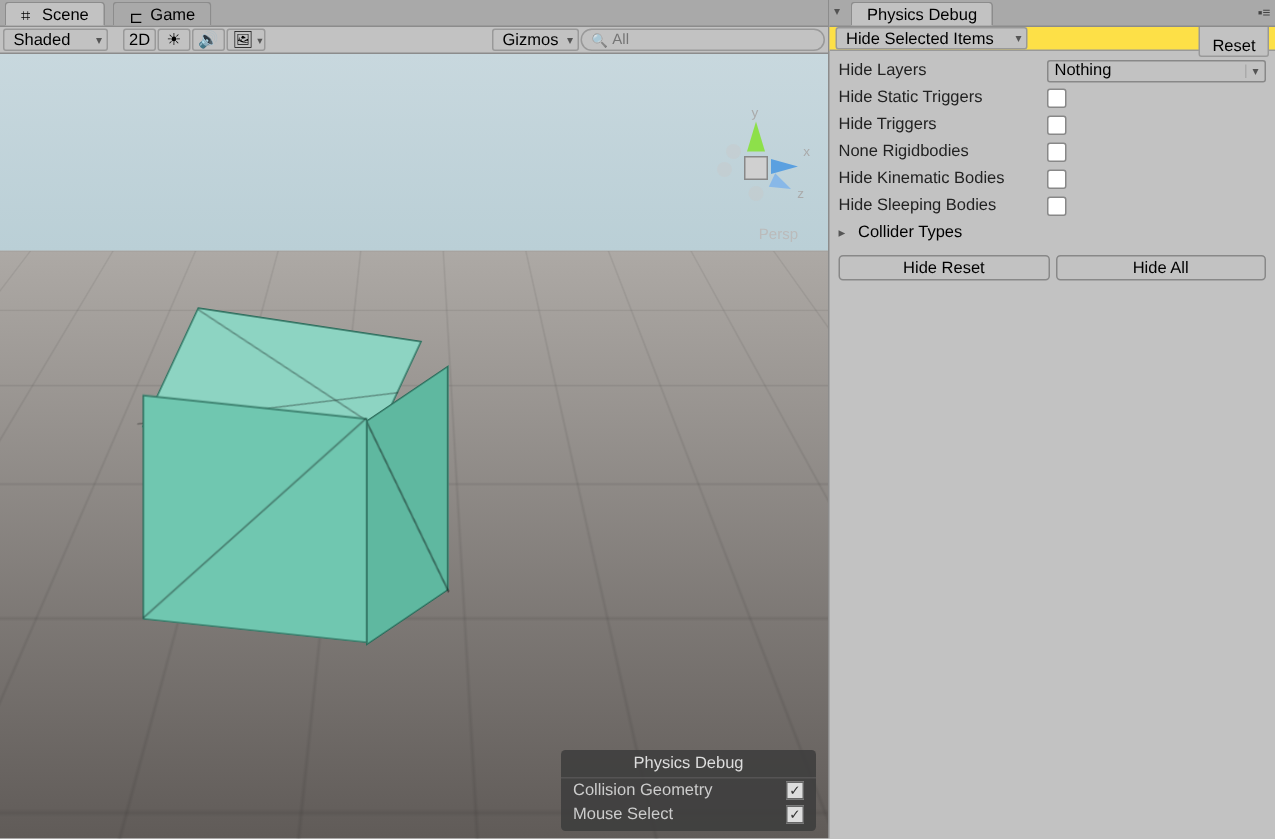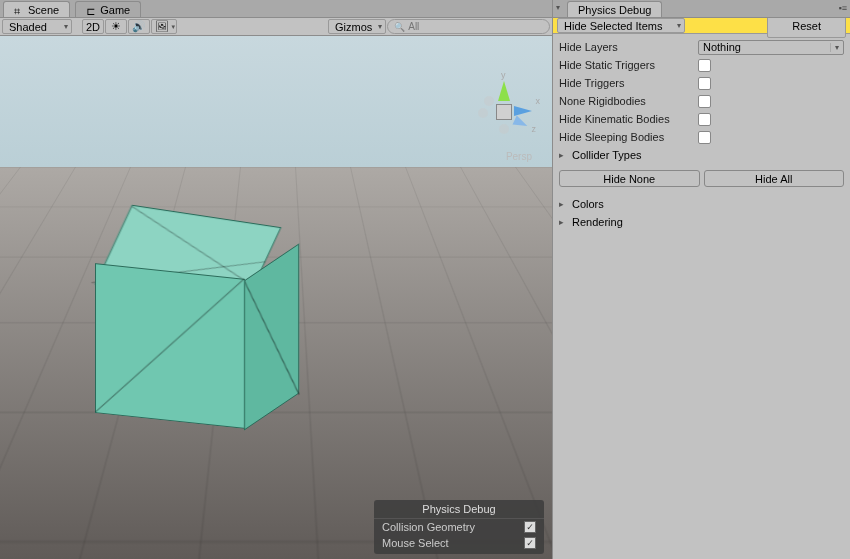--- a/index.html
+++ b/index.html
@@ -51,21 +51,21 @@
 .persp-label { position: absolute; right: 20px; top: 115px; font-size: 10px; color: #bbb; }
 
 .overlay-panel { position: absolute; right: 8px; bottom: 5px; width: 170px; background: rgba(60,60,60,0.85); border-radius: 3px; color: #ccc; font-size: 10px; padding-bottom: 3px; }
 .overlay-header { text-align: center; padding: 3px; border-bottom: 1px solid rgba(255,255,255,0.1); color: #ddd; }
 .overlay-row { display: flex; justify-content: space-between; align-items: center; padding: 2px 8px; }
 .overlay-check { width: 12px; height: 12px; background: #ddd; border: 1px solid #666; display: flex; align-items: center; justify-content: center; font-size: 9px; color: #333; }
 
 .right-header { display: flex; height: 16px; background: #fde047; border-bottom: 1px solid #999; align-items: center; padding: 0 4px; gap: 2px; }
 .right-header .tb-dropdown { flex: 0 0 auto; width: 128px; }
 .right-header-spacer { flex: 1; }
-.reset-btn { background: #c2c2c2; border: 1px solid #999; border-radius: 2px; padding: 0 24px; height: 25px; font-size: 10px; cursor: pointer; display:flex; align-items:center; }
+.reset-btn { background: #c2c2c2; border: 1px solid #999; border-radius: 2px; padding: 0 8px; height: 25px; font-size: 10px; cursor: pointer; display:flex; align-items:flex-end; }
 
 .prop-list { padding: 4px 6px; }
 .prop-row { display: flex; align-items: center; height: 18px; gap: 14px; }
 .prop-label { width: 125px; font-size: 11px; color: #222; }
 .prop-dropdown { flex: 1; background: #c2c2c2; border: 1px solid #888; border-radius: 2px; padding: 1px 4px; height: 15px; font-size: 10px; position: relative; cursor:pointer; display:flex; align-items:center; }
 .prop-dropdown::after { content: '▾'; position: absolute; right: 4px; font-size: 8px; color: #555; border-left: 1px solid #aaa; padding-left: 4px; }
 .prop-check { width: 13px; height: 13px; background: #fff; border: 1px solid #888; border-radius: 2px; cursor:pointer; }
 .foldout { display: flex; align-items: center; height: 18px; gap: 3px; cursor:pointer; }
 .foldout::before { content: '▸'; font-size: 9px; color: #555; width: 10px; }
 
@@ -200,29 +200,21 @@
         <span class="prop-label">Hide Sleeping Bodies</span>
         <span class="prop-check"></span>
       </div>
       <div class="foldout">
         <span>Collider Types</span>
       </div>
     </div>
 
     <div class="btn-row">
       <div class="wide-btn">
-        <span>Hide None</span>
+        <span>Hide Reset</span>
       </div>
       <div class="wide-btn">
         <span>Hide All</span>
       </div>
     </div>
 
-    <div class="prop-list">
-      <div class="foldout">
-        <span>Colors</span>
-      </div>
-      <div class="foldout">
-        <span>Rendering</span>
-      </div>
-    </div>
   </div>
 </div>
 
 </body></html>

